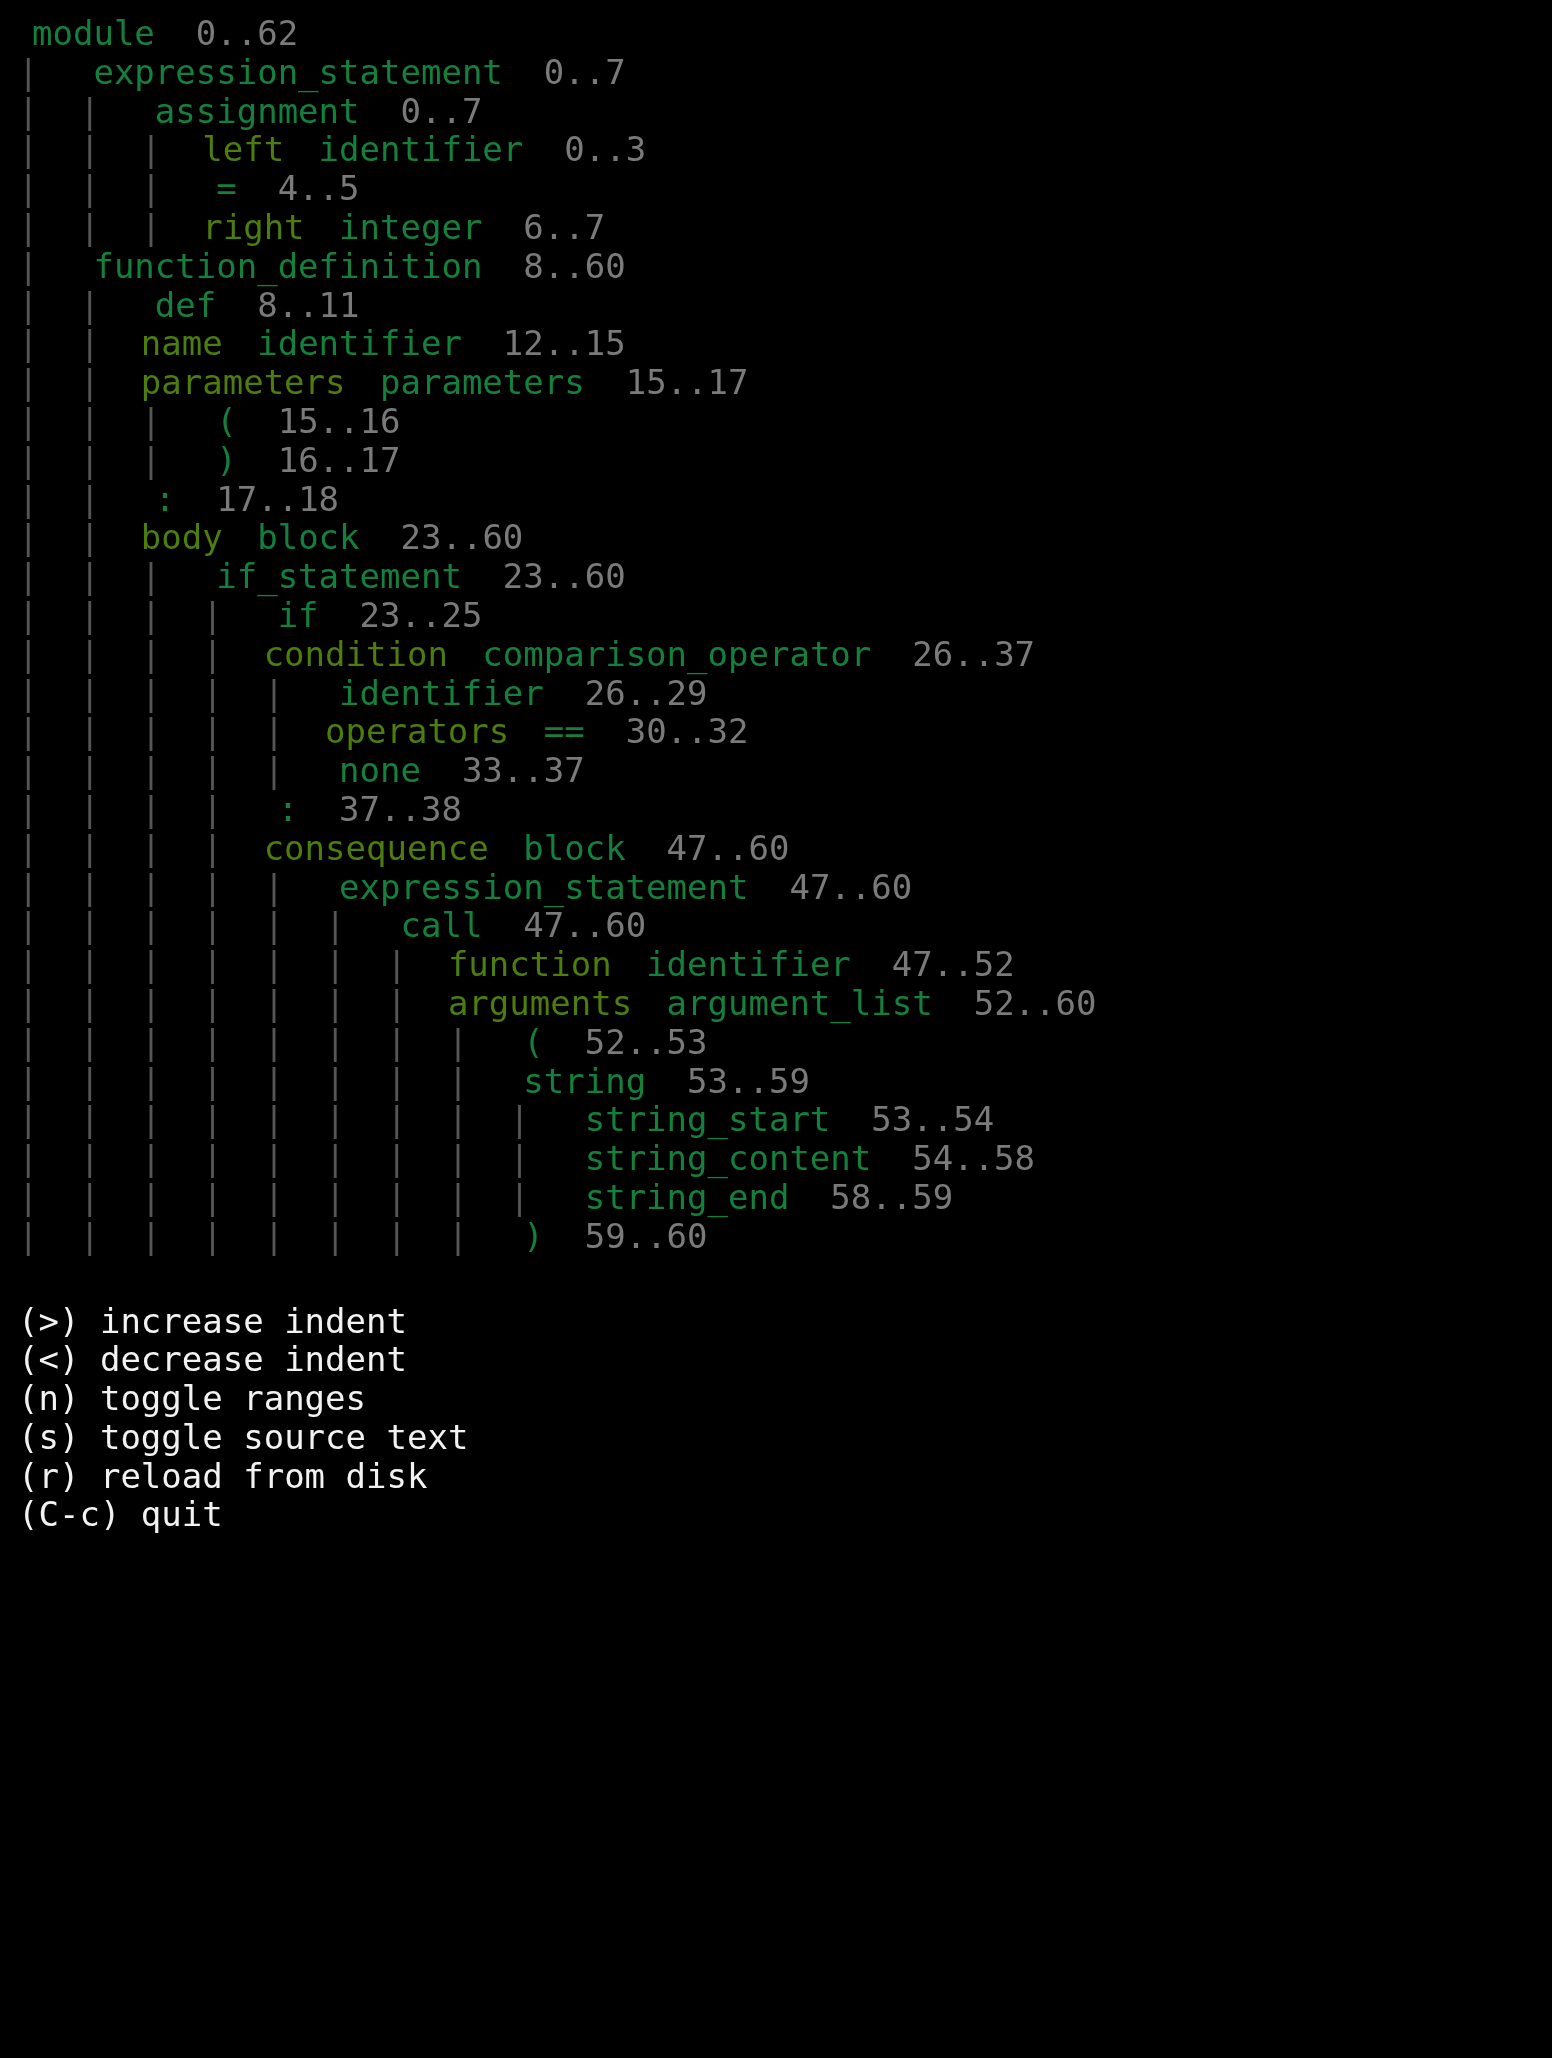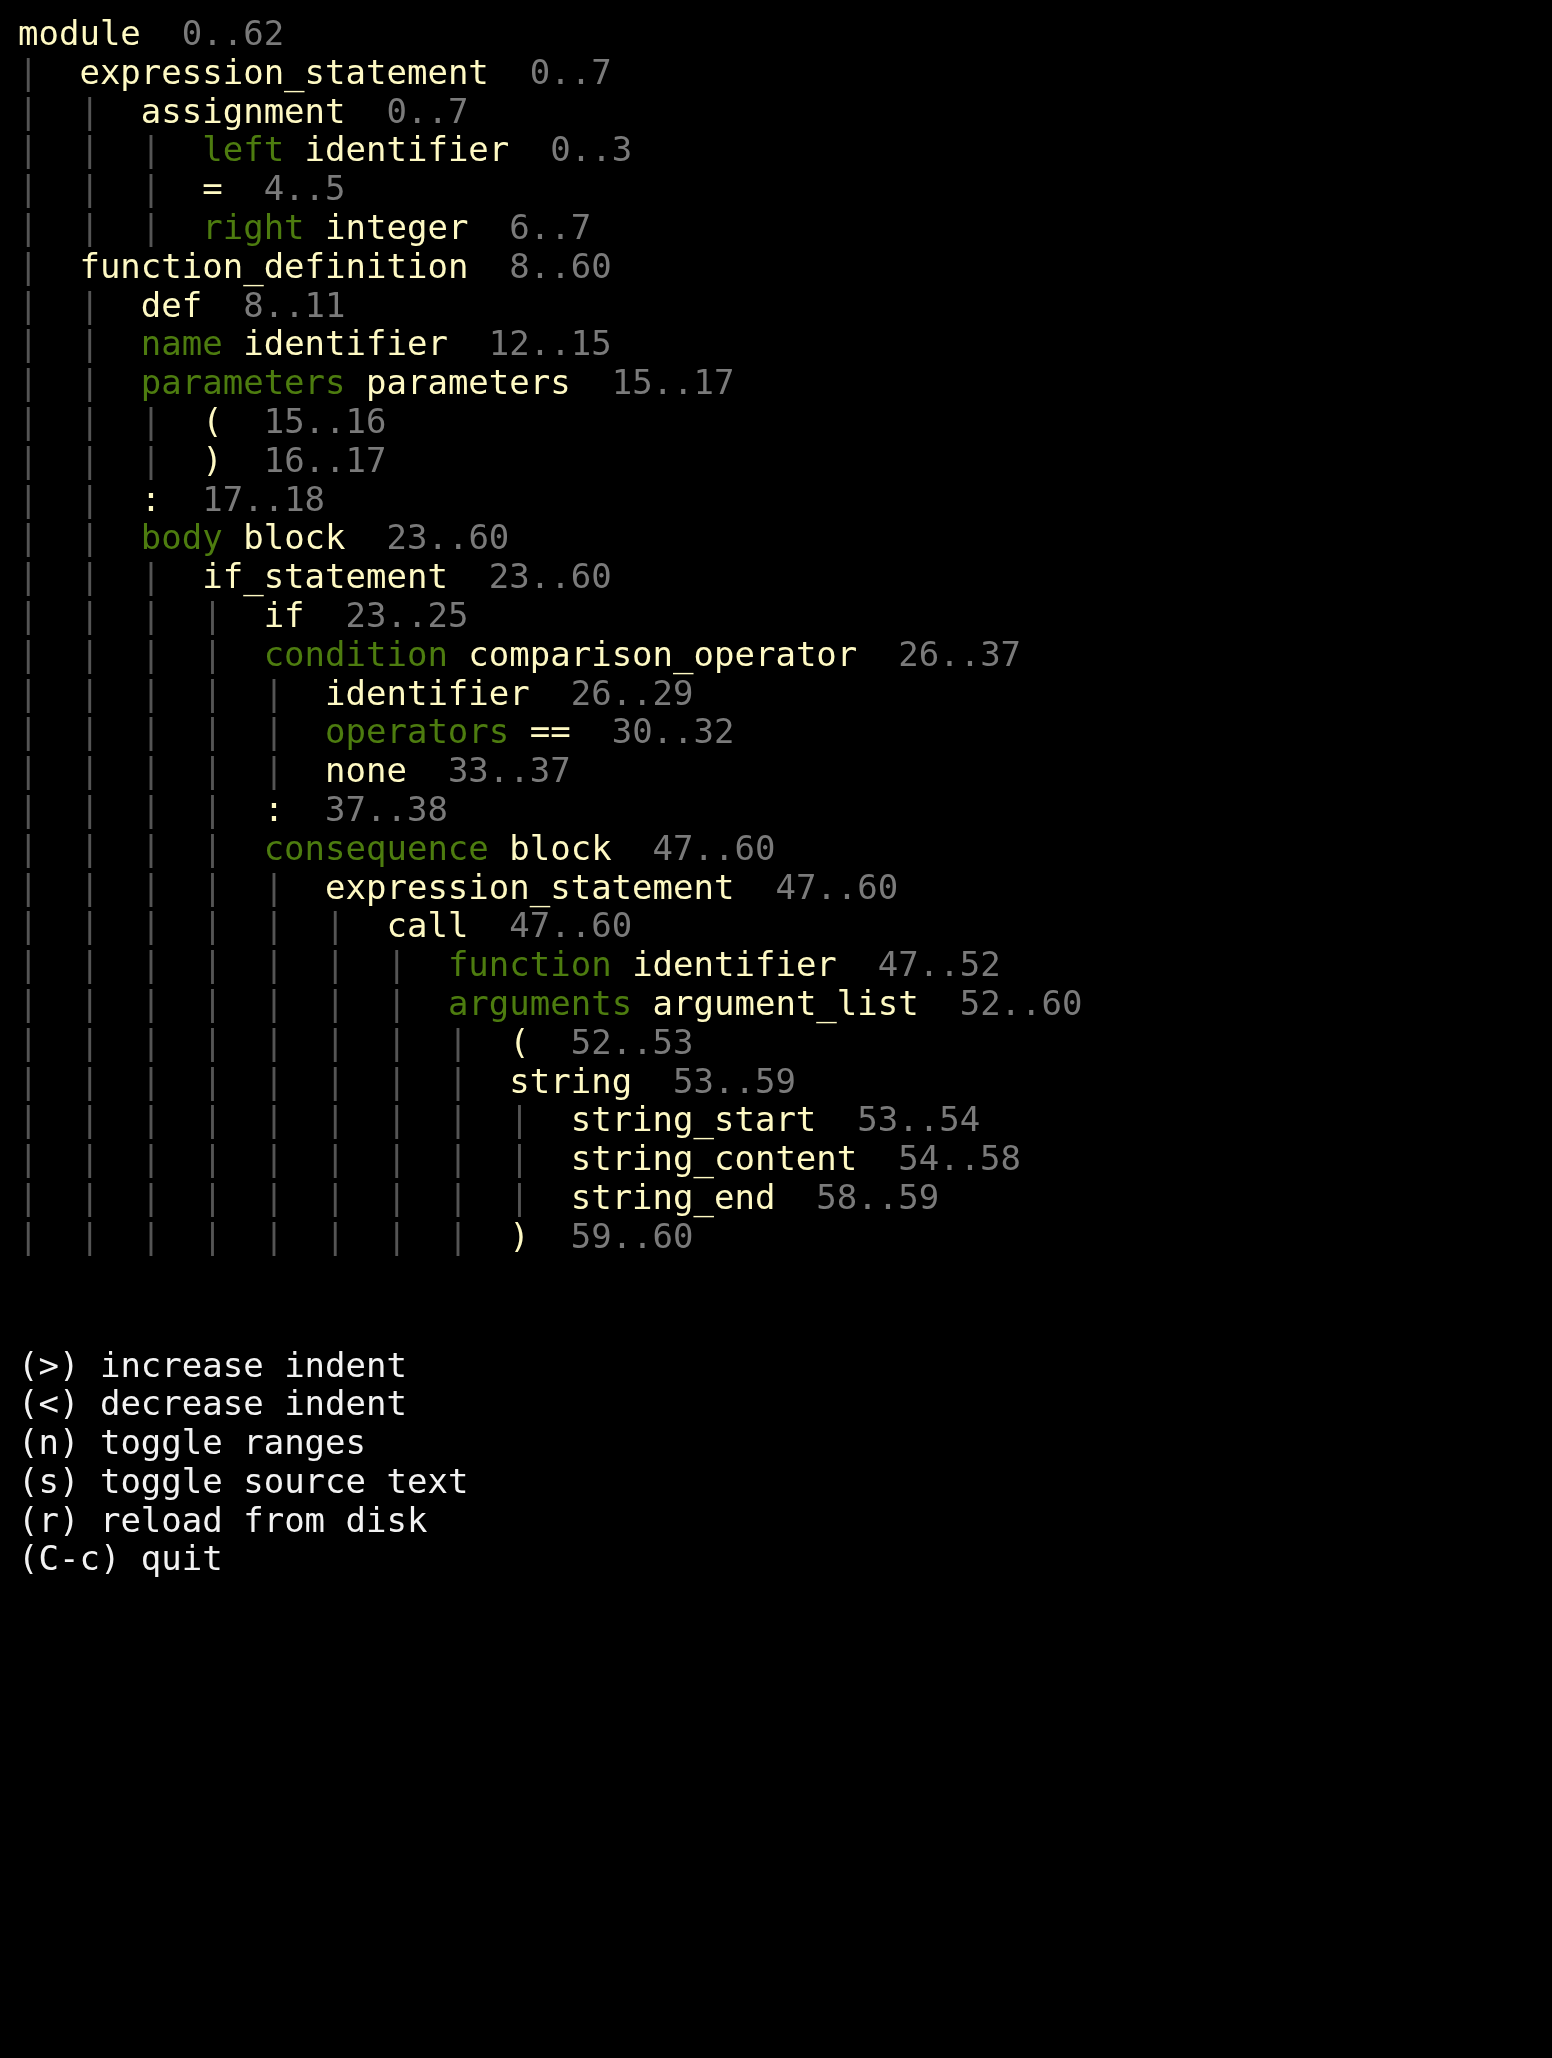--- a/index.html
+++ b/index.html
@@ -35,33 +35,33 @@
     height: 38.8px;
     line-height: 38.8px;
   }
   .guides {
     color: #555555;
   }
   .field {
     color: #4d7c0f;
   }
   .node {
-    color: #fef9c3;
+    color: #15803d;
+    margin-left: 14px;
   }
   .range {
     color: #7a7a7a;
     margin-top: 44px;
   }
   .gap {
     display: block;
     height: 46px;
   }
   .help {
     white-space: pre;
-    margin-top: 44px;
   }
   .help-row {
     white-space: pre;
     height: 38.8px;
     line-height: 38.8px;
     color: #f2f2f2;
   }
   .key {
     color: #f2f2f2;
   }

